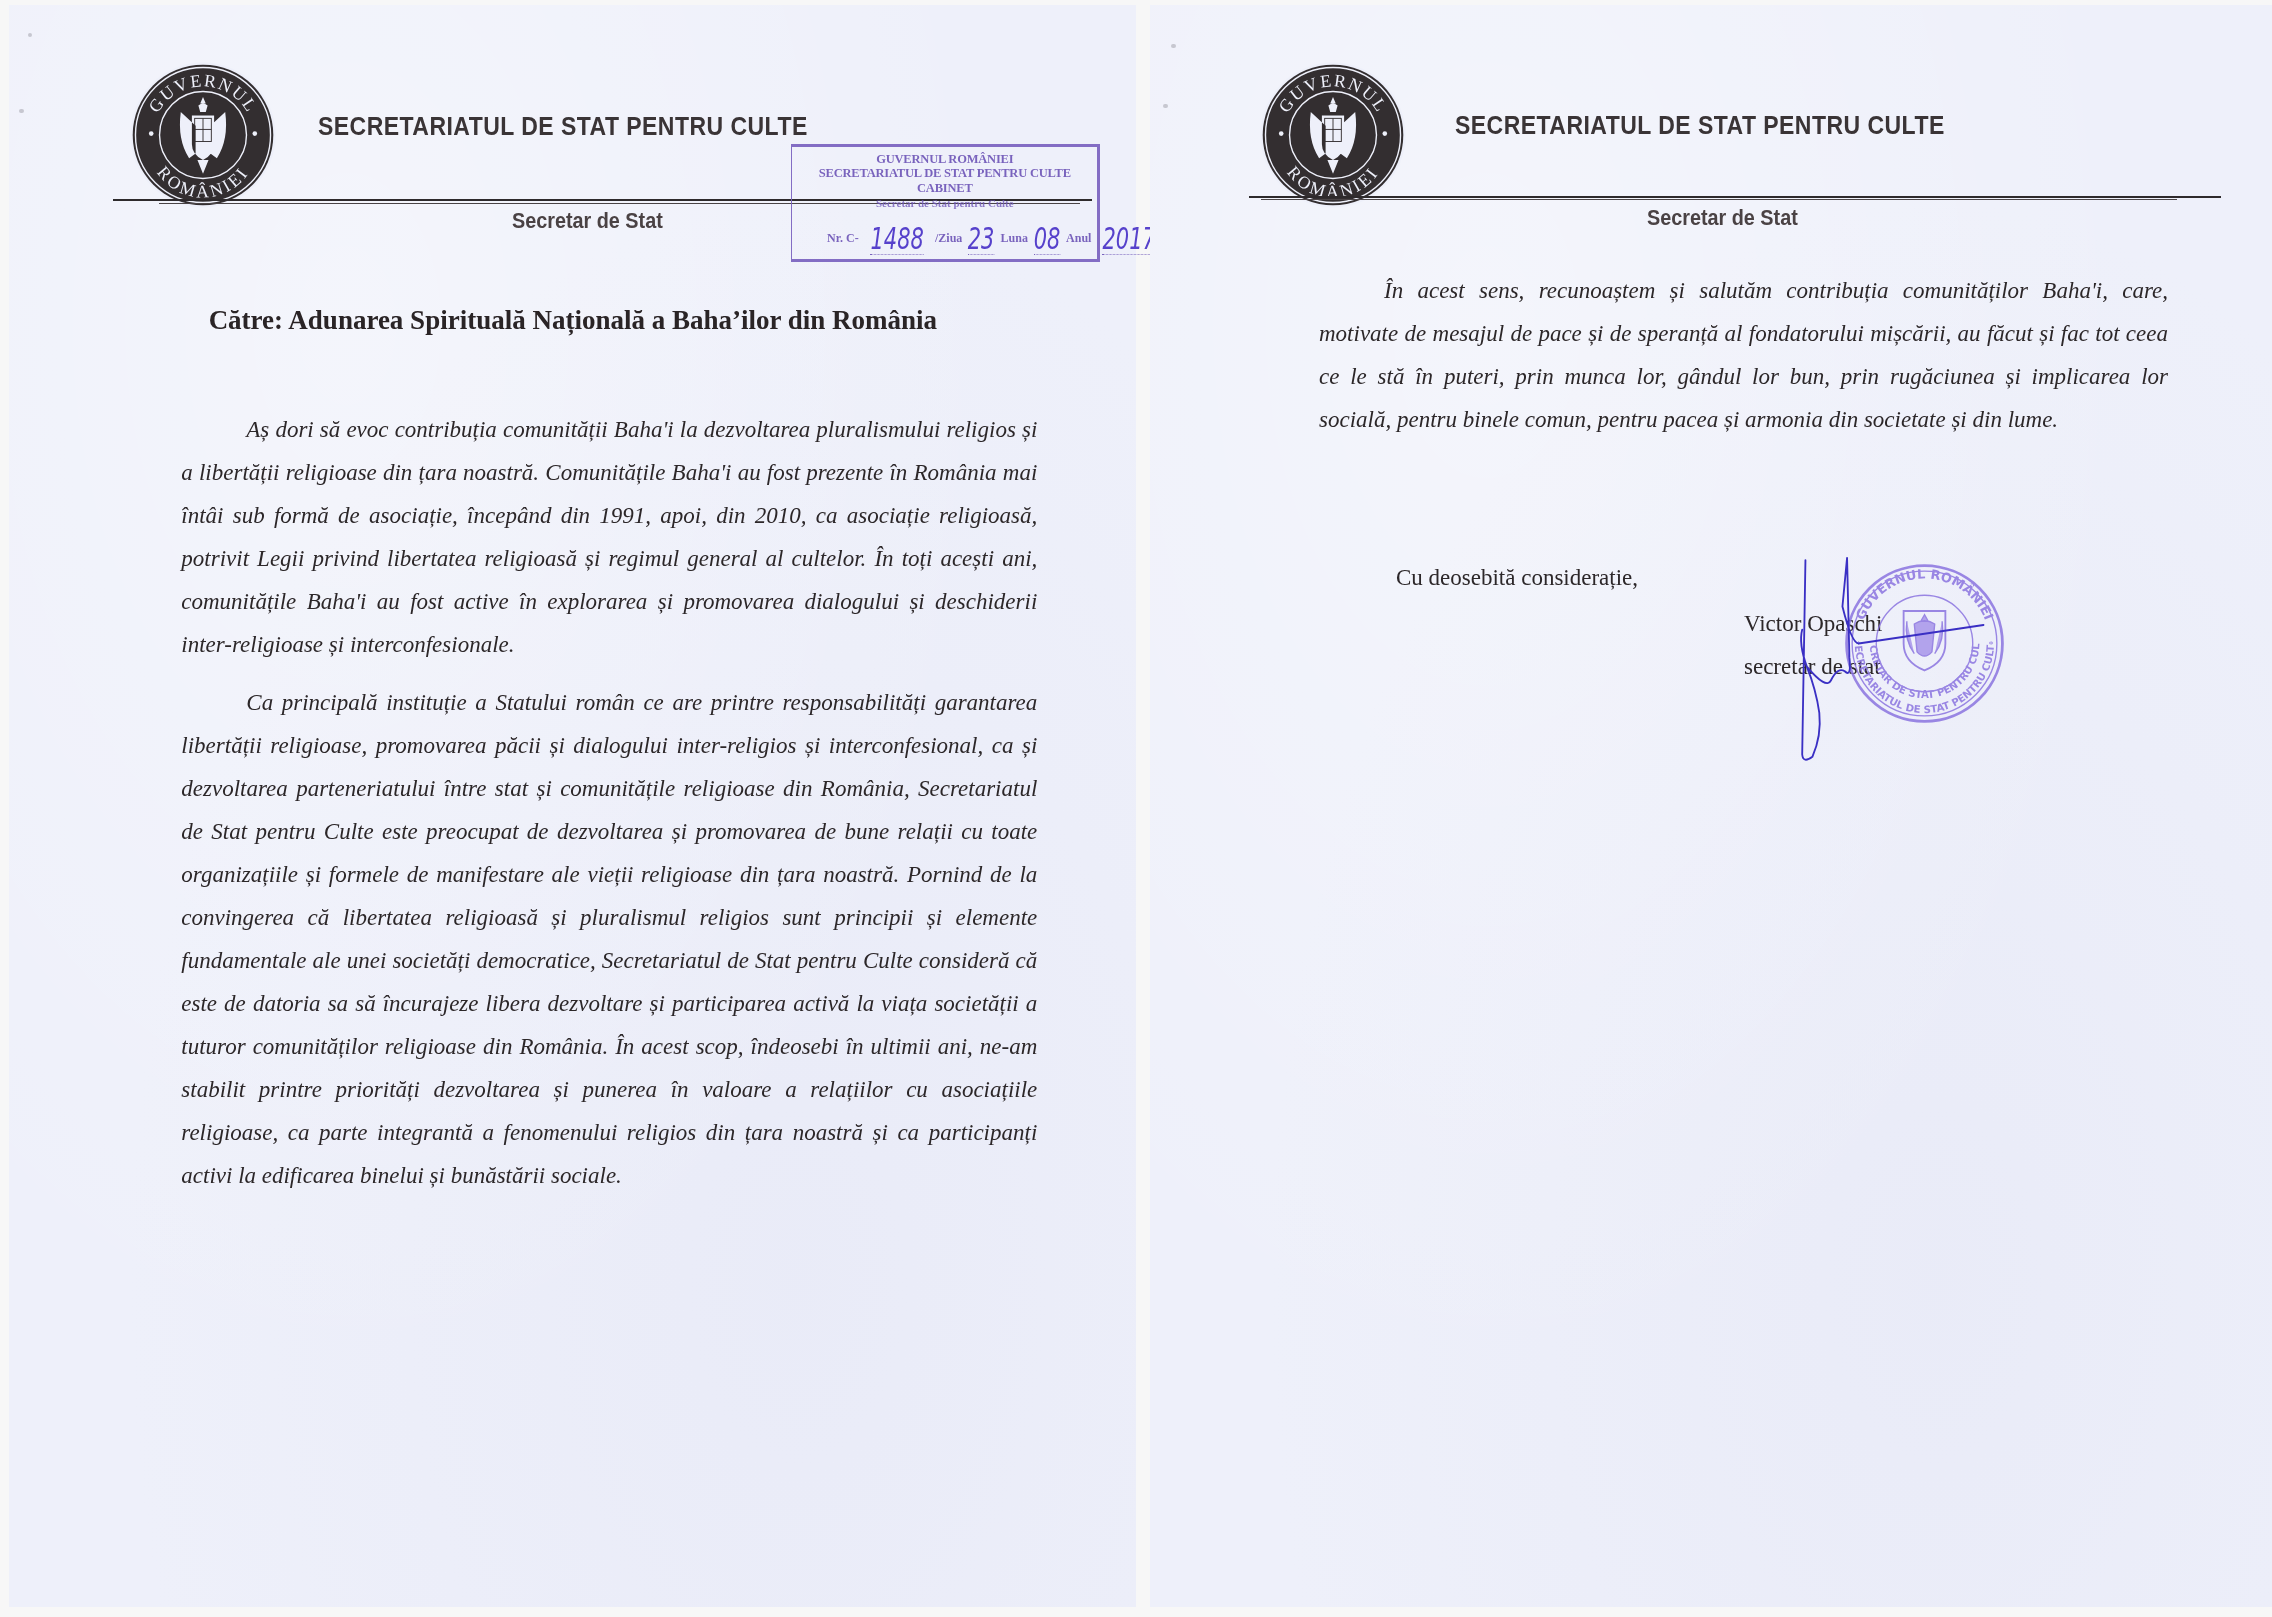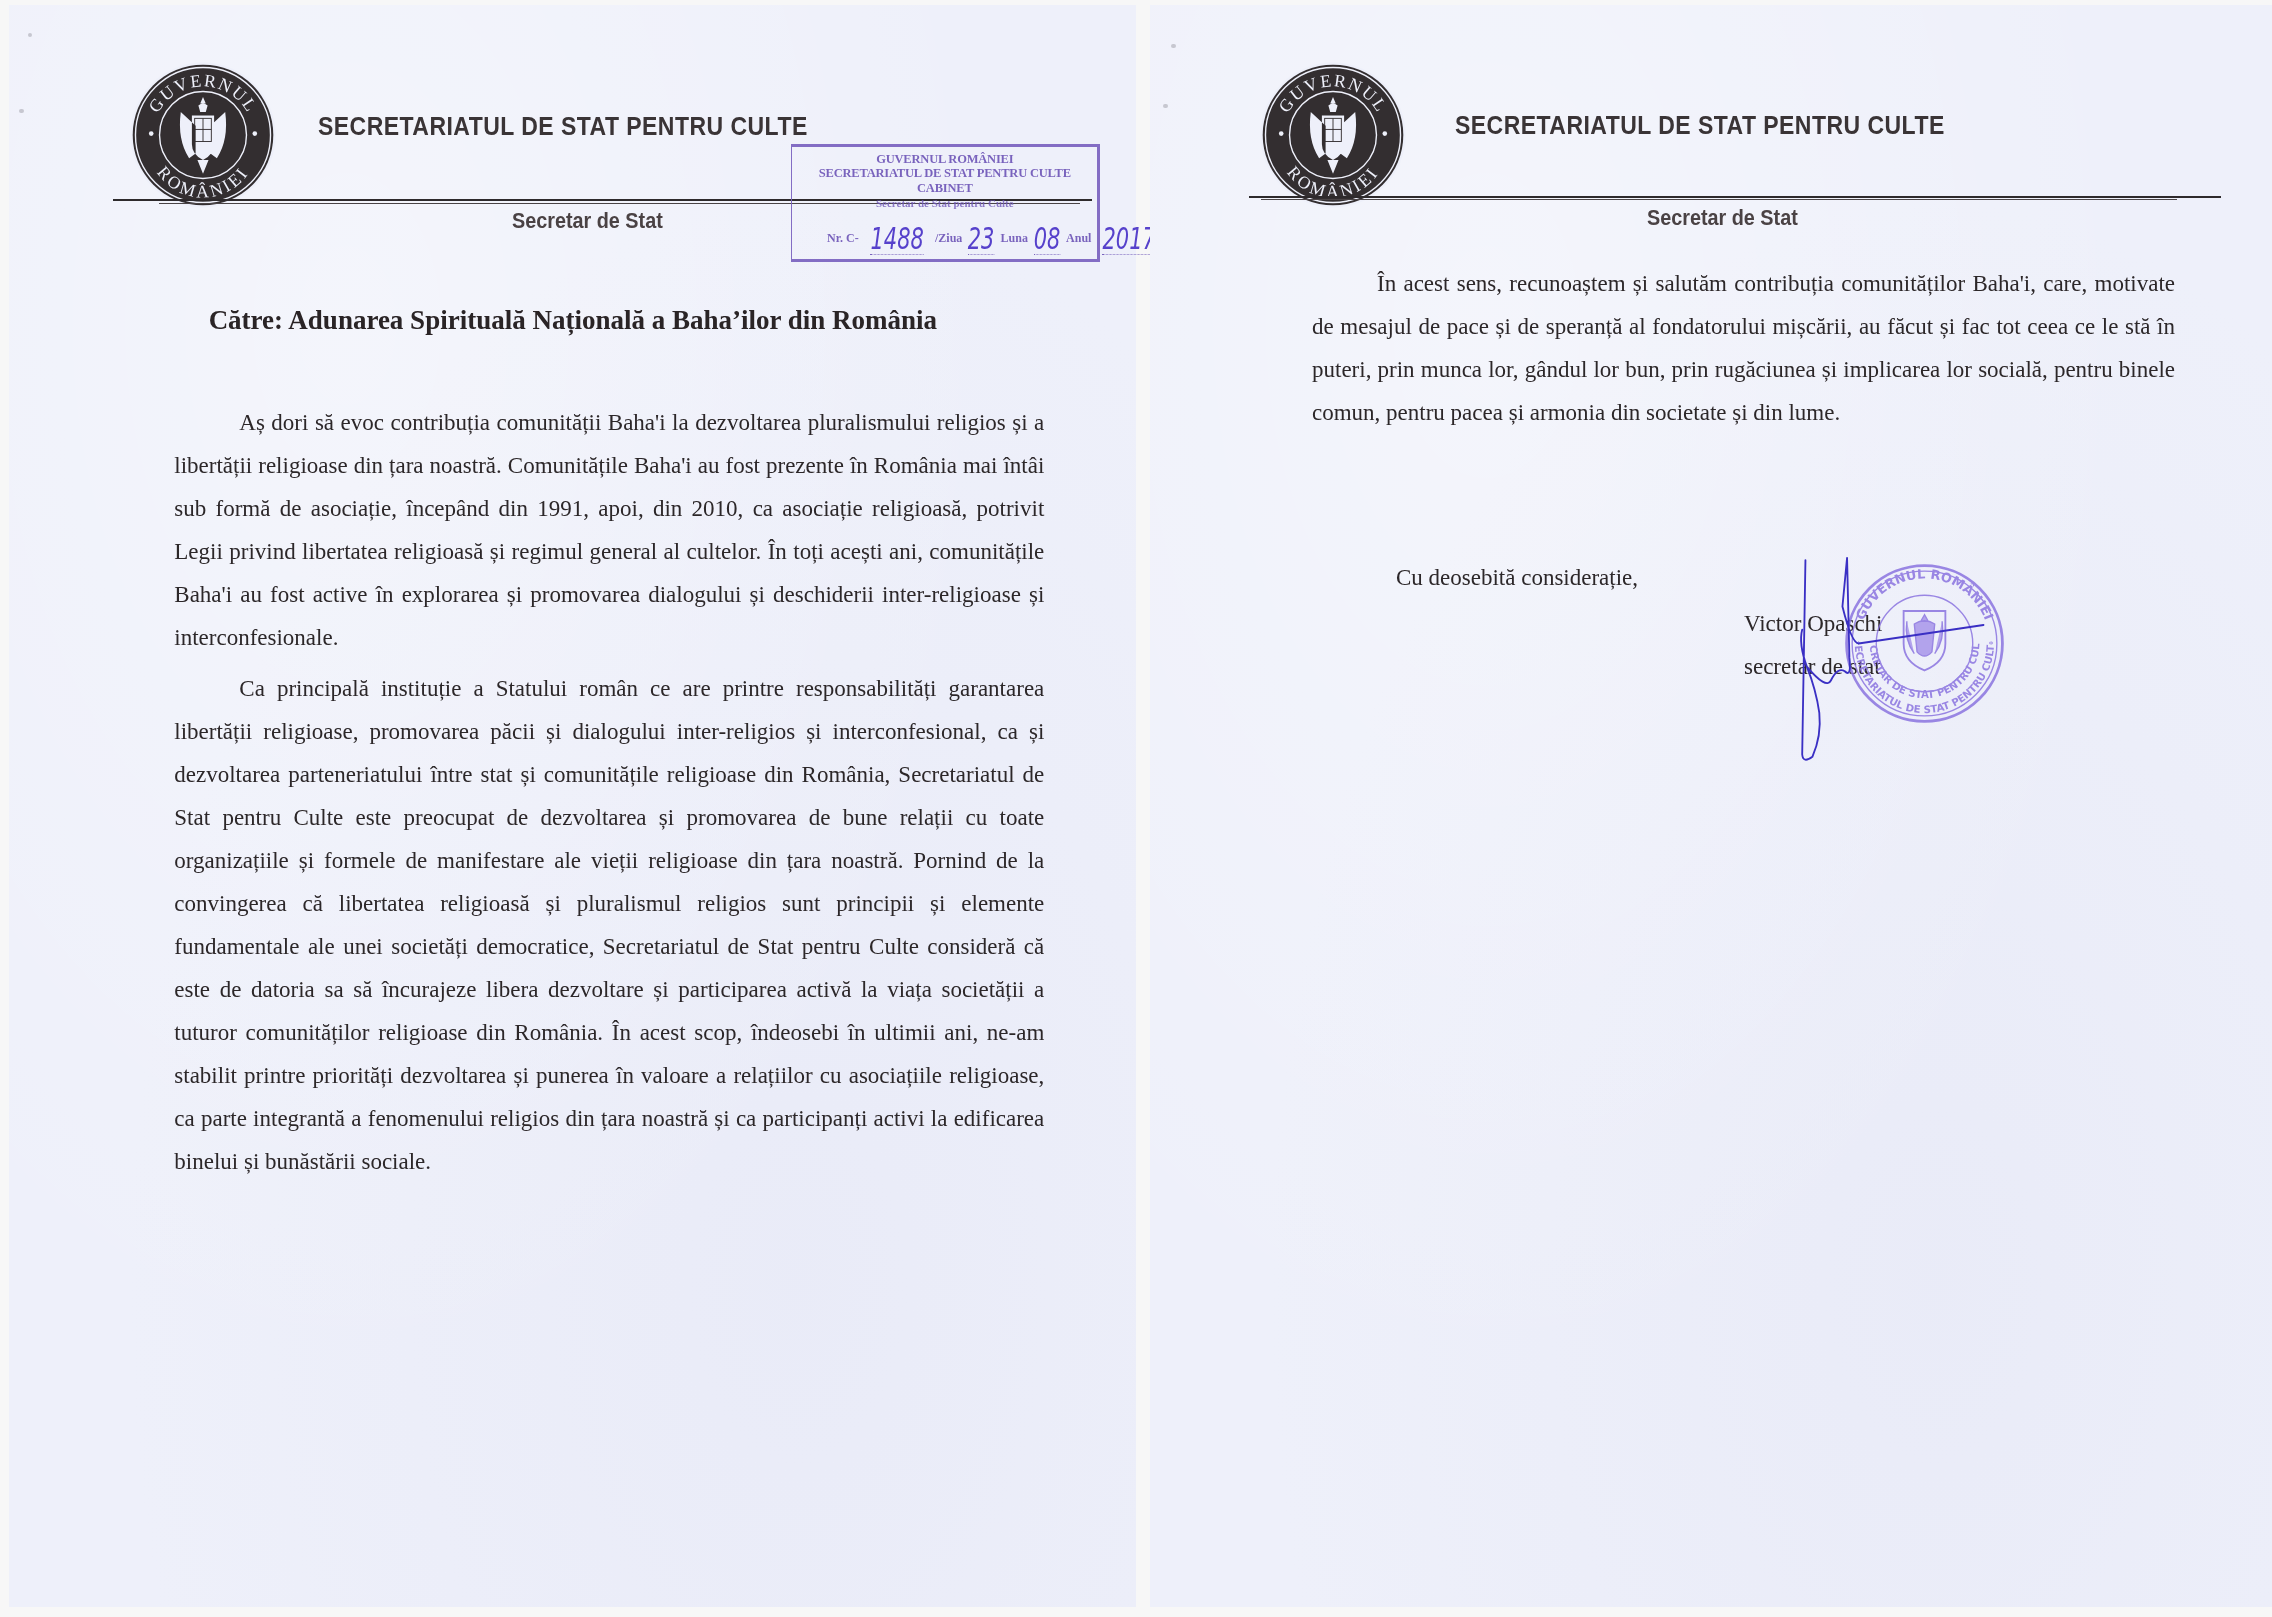--- a/index.html
+++ b/index.html
@@ -105,21 +105,21 @@
     white-space: nowrap;
   }
   .body-text {
     position: absolute;
     font-family: "Liberation Serif", "DejaVu Serif", serif;
     font-size: 23px;
     line-height: 43px;
     text-align: justify;
     color: #2c2729;
   }
-  .body-text p { margin: 8px; text-indent: 65px; }
+  .body-text p { margin: 15px; text-indent: 65px; font-style: italic; }
   .closing {
     position: absolute;
     font-family: "Liberation Serif", "DejaVu Serif", serif;
     font-size: 23px;
     color: #2c2729;
     white-space: nowrap;
     margin-left: 28px;
   }
 
   .signature { position: absolute; }

